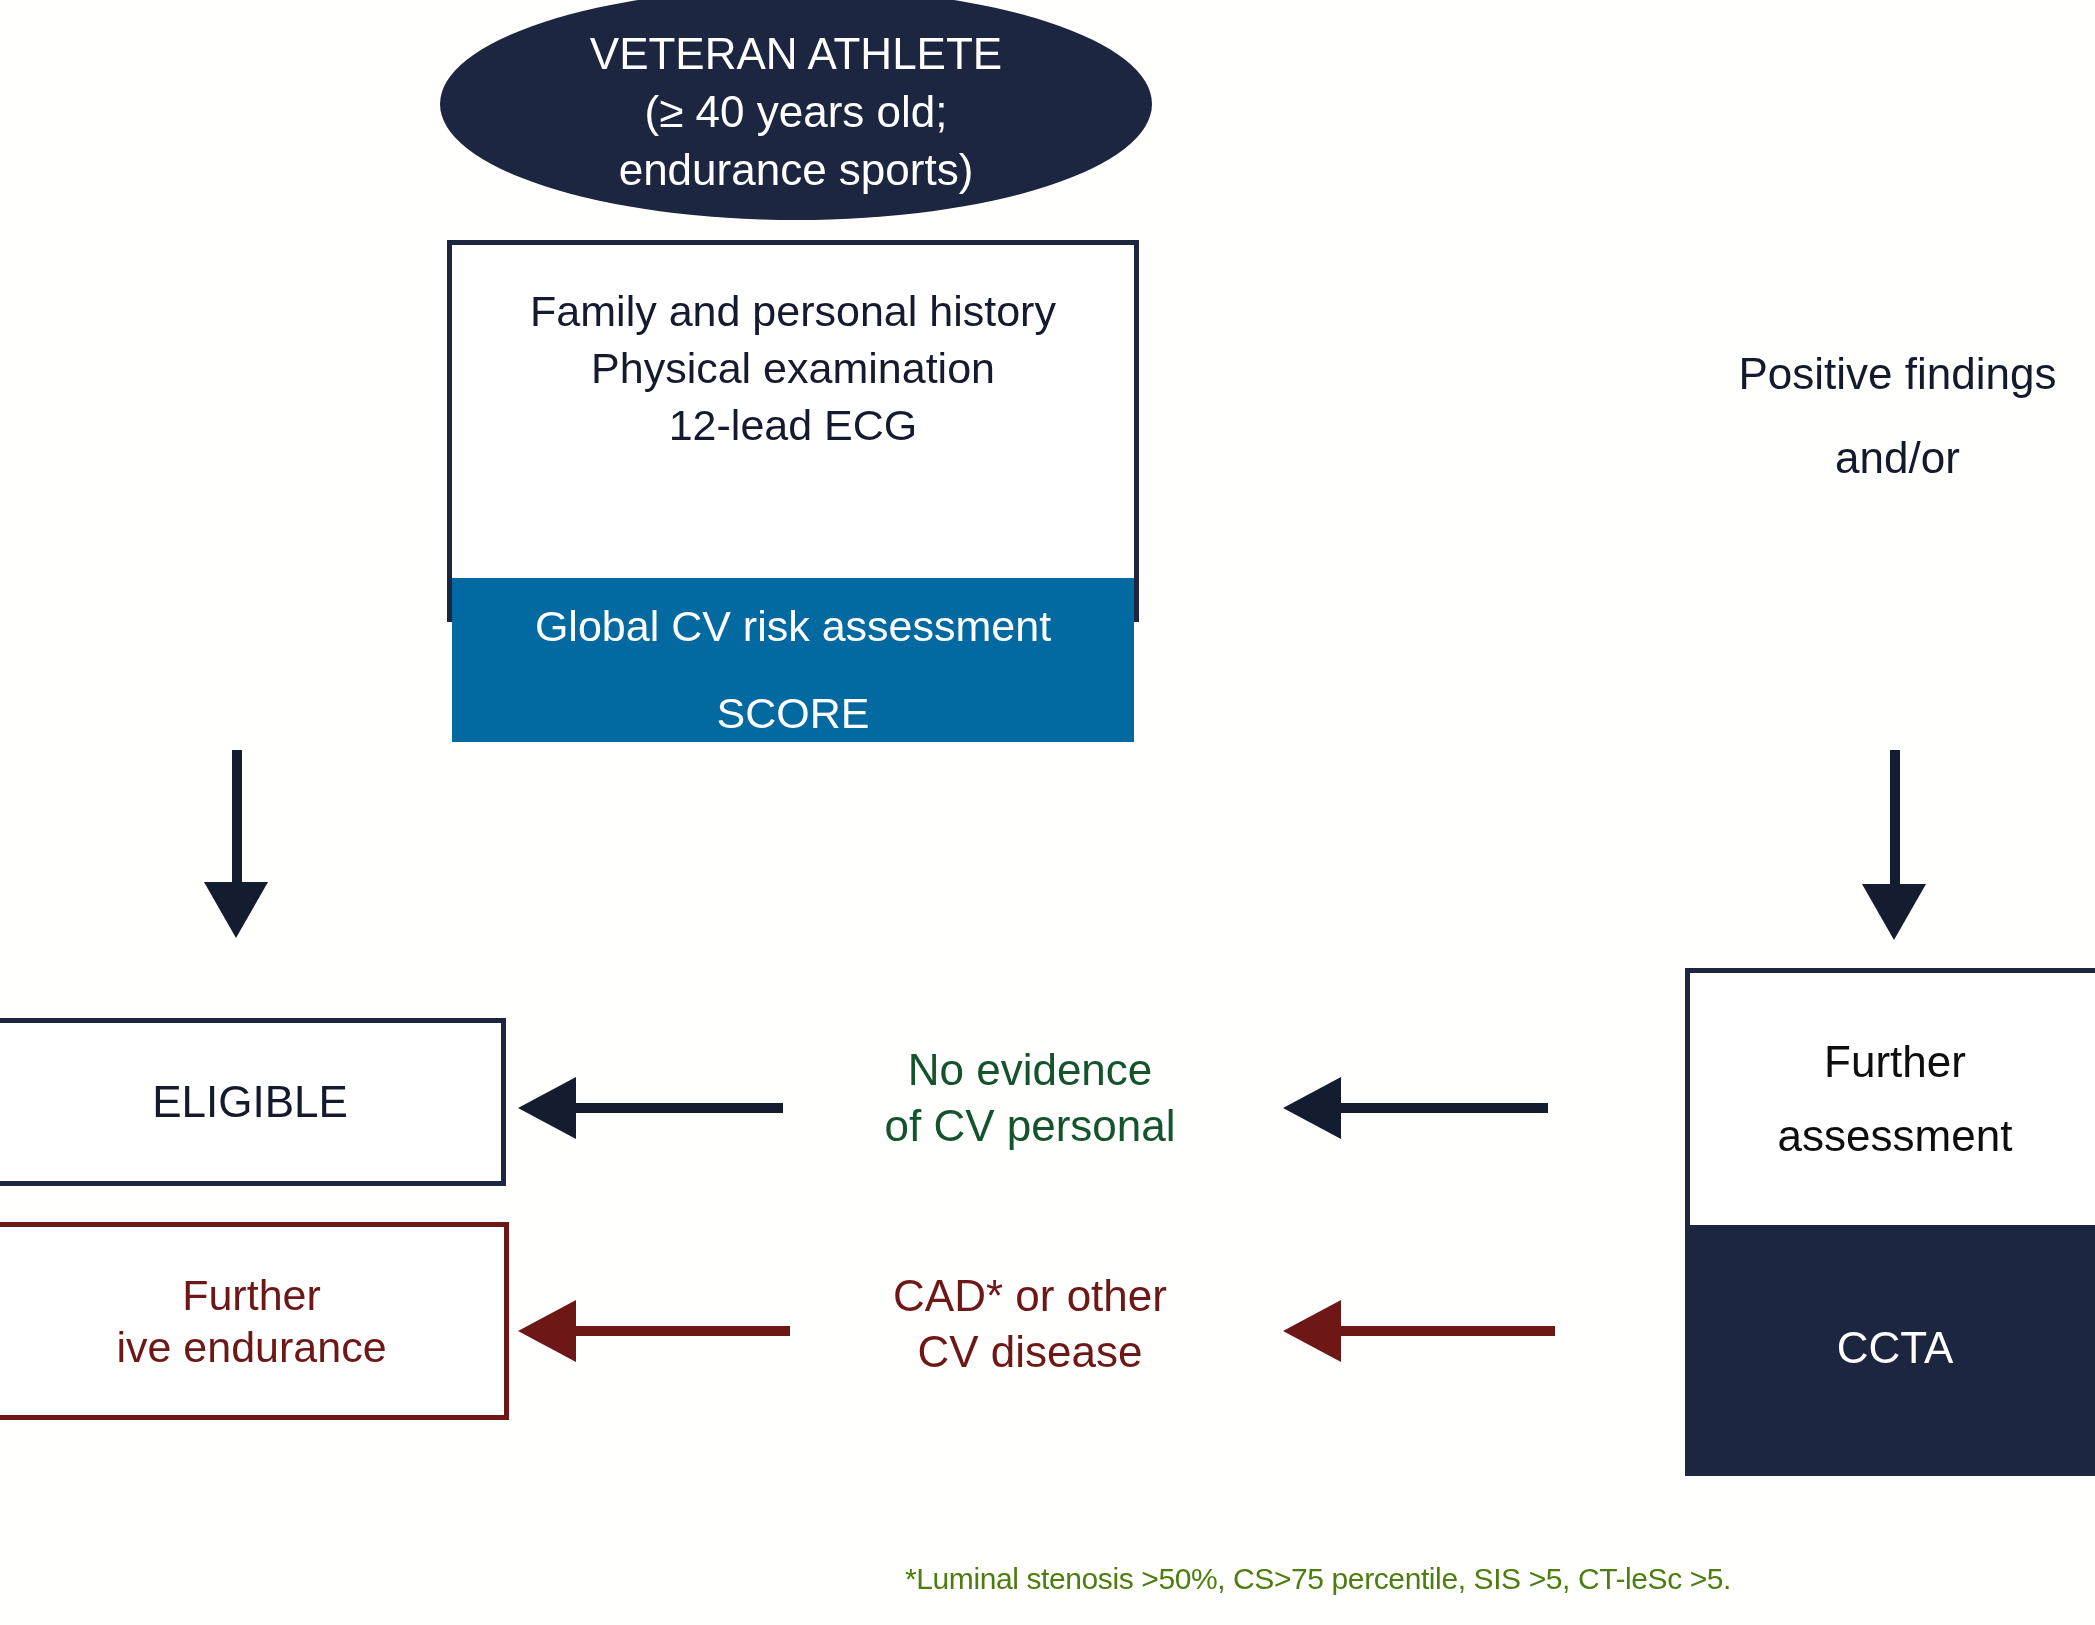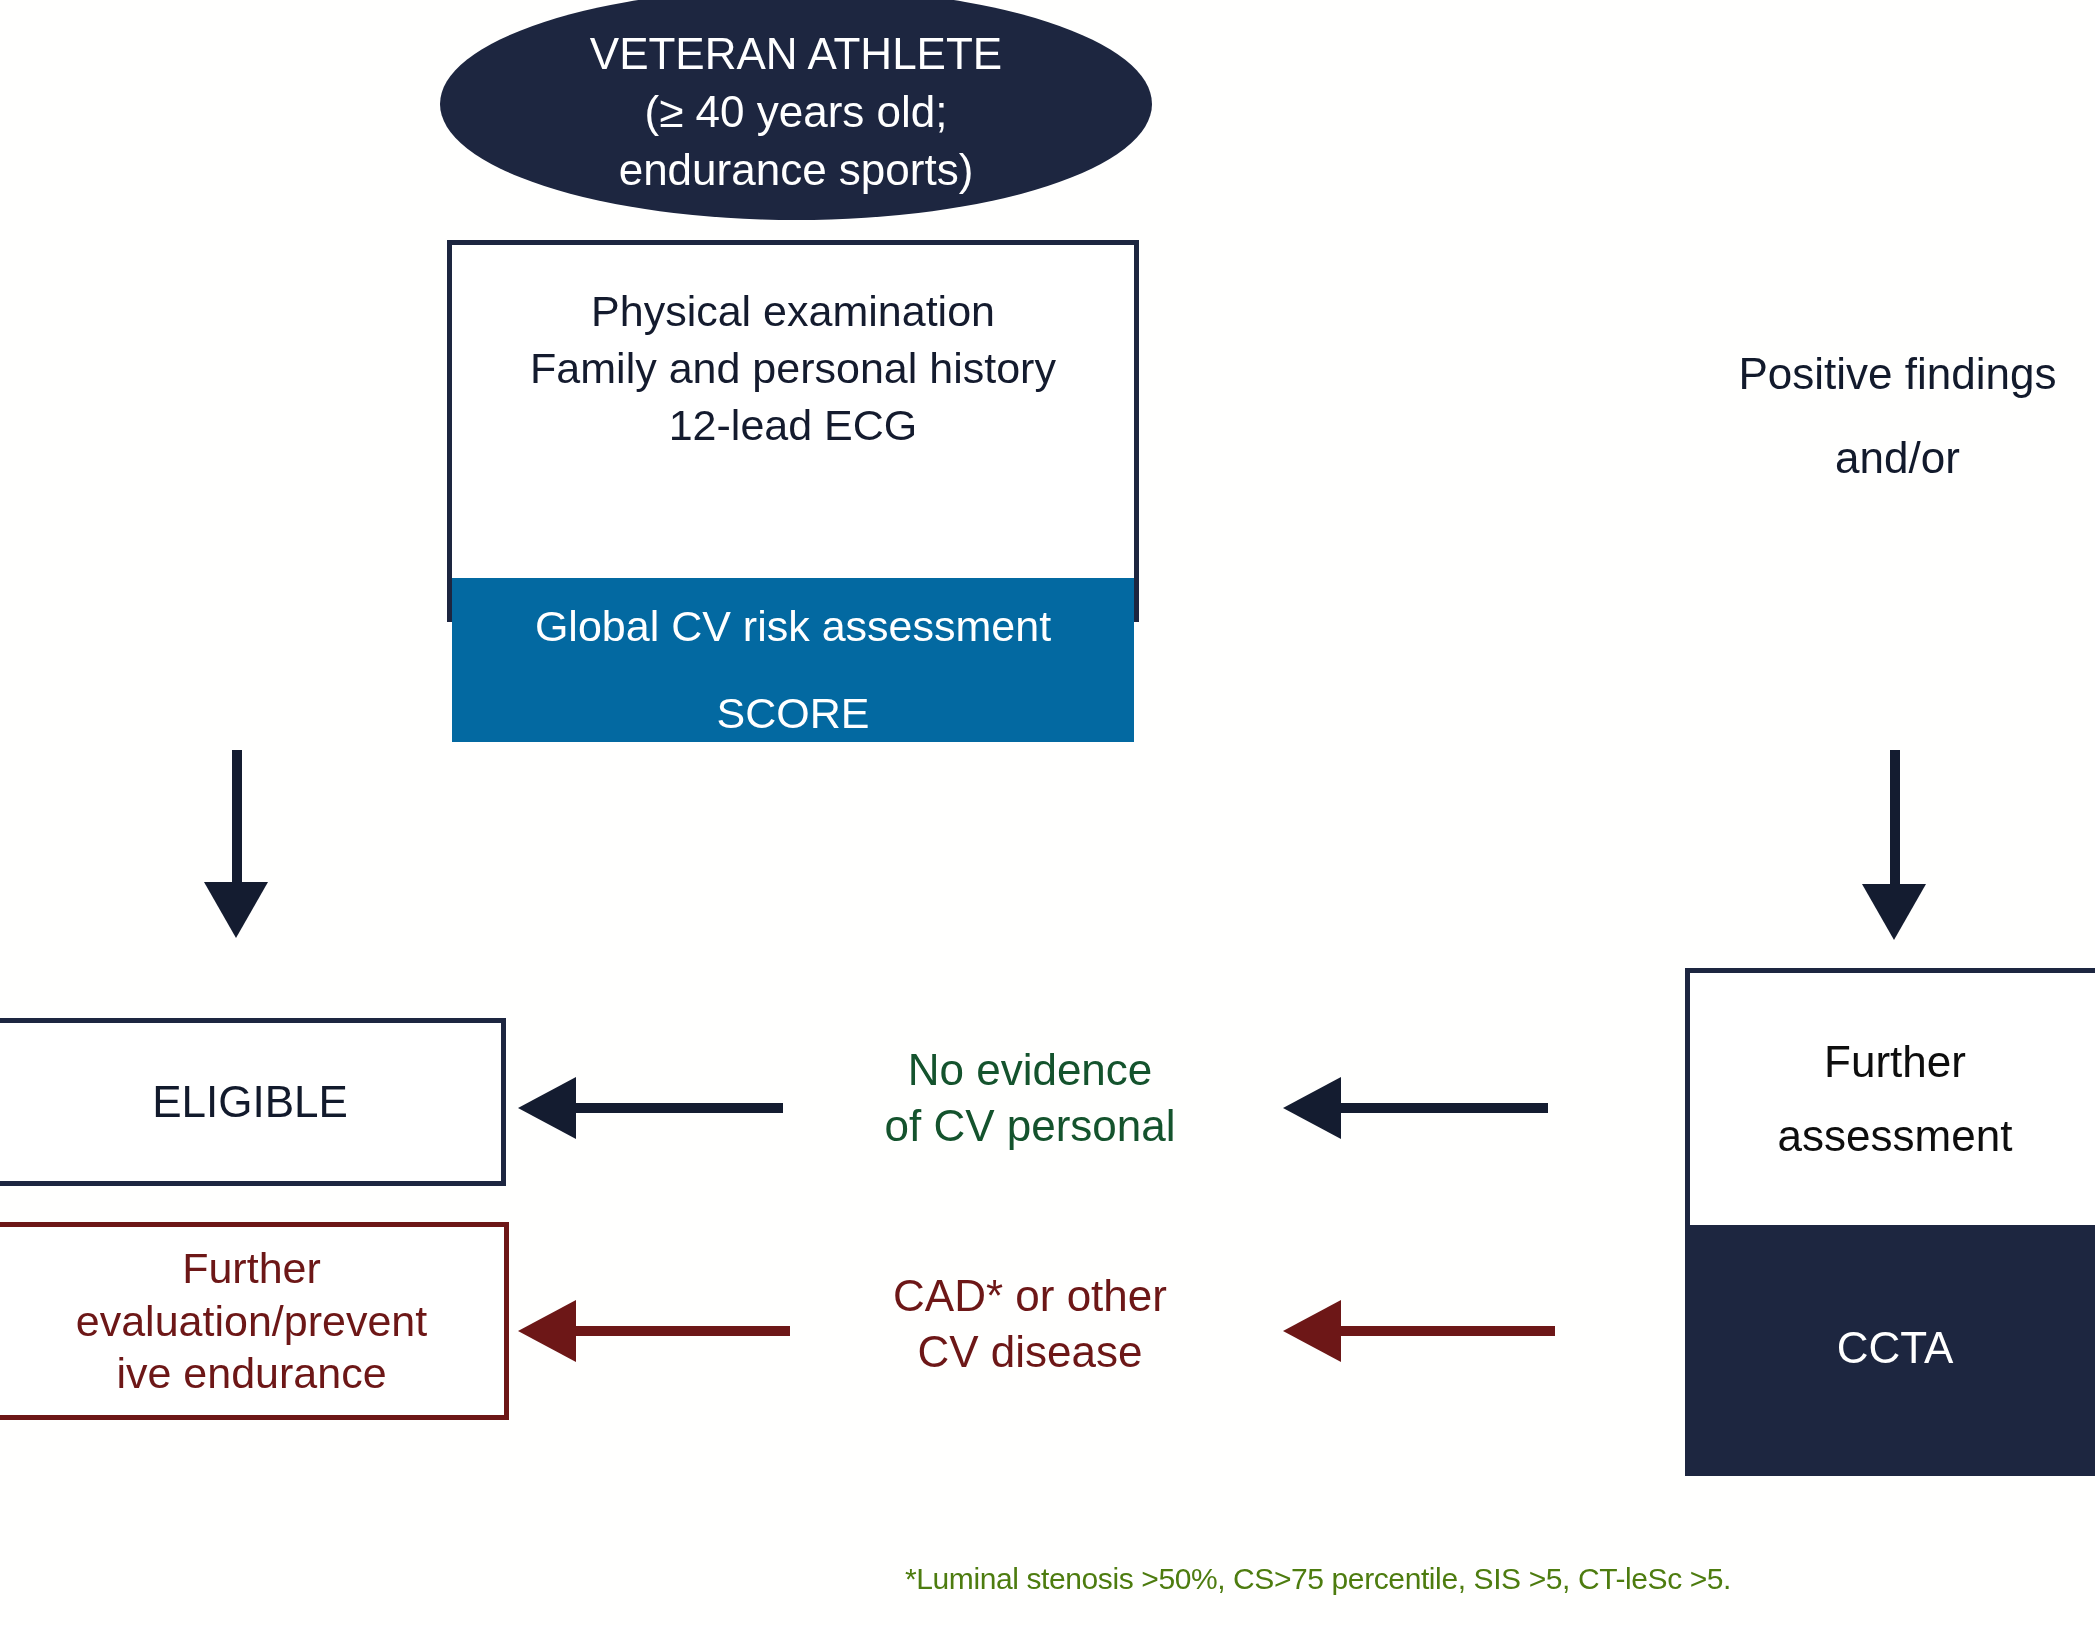--- a/index.html
+++ b/index.html
@@ -223,22 +223,22 @@
 <div id="canvas">
 
   <div class="abs" id="veteran-ellipse">
     <span class="ln">VETERAN ATHLETE</span>
     <span class="ln">(≥ 40 years old;</span>
     <span class="ln">endurance sports)</span>
   </div>
 
   <div class="abs" id="central-box">
     <div id="central-white">
+      <span class="ln">Family and personal history</span>
       <span class="ln">Physical examination</span>
-      <span class="ln">Family and personal history</span>
       <span class="ln">12-lead ECG</span>
     </div>
     <div id="central-dark">
       <span class="ln">Global CV risk assessment</span>
       <span class="spacer"></span>
       <span class="ln">SCORE</span>
     </div>
   </div>
 
 
@@ -255,21 +255,20 @@
     <span class="shaft"></span>
     <span class="head"></span>
   </div>
 
   <div class="abs" id="eligible-box">
     <span>ELIGIBLE</span>
   </div>
 
   <div class="abs" id="further-eval-box">
     <span class="ln">Further</span>
-    <span class="ln">evaluation/prevent</span>
     <span class="ln">ive endurance</span>
   </div>
 
   <div class="abs h-arrow navy" id="eligible-arrow">
     <span class="head"></span>
     <span class="shaft"></span>
   </div>
   <div class="abs h-arrow maroon" id="cad-arrow">
     <span class="head"></span>
     <span class="shaft"></span>

